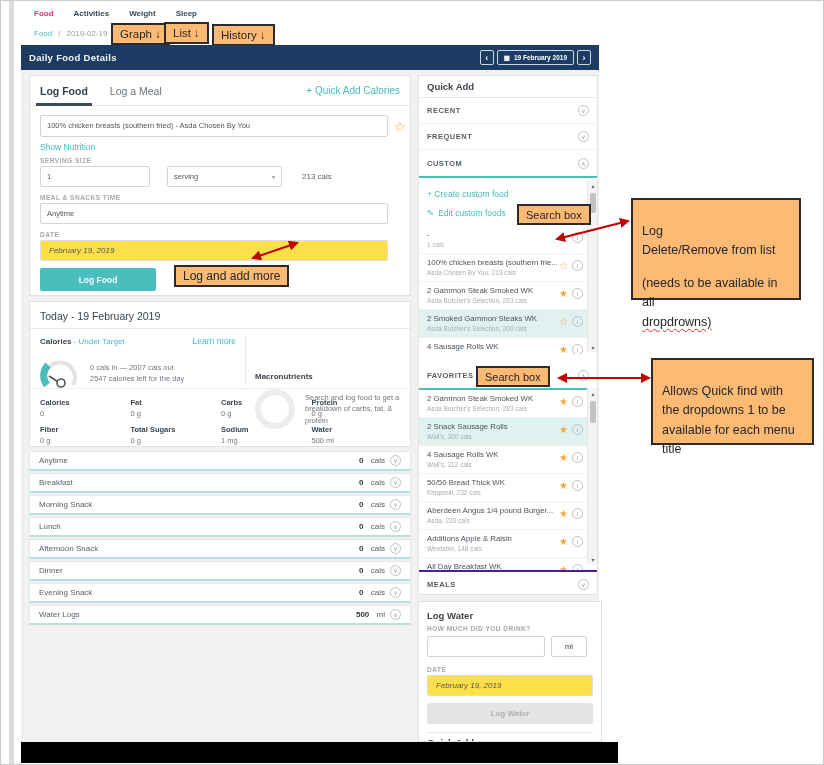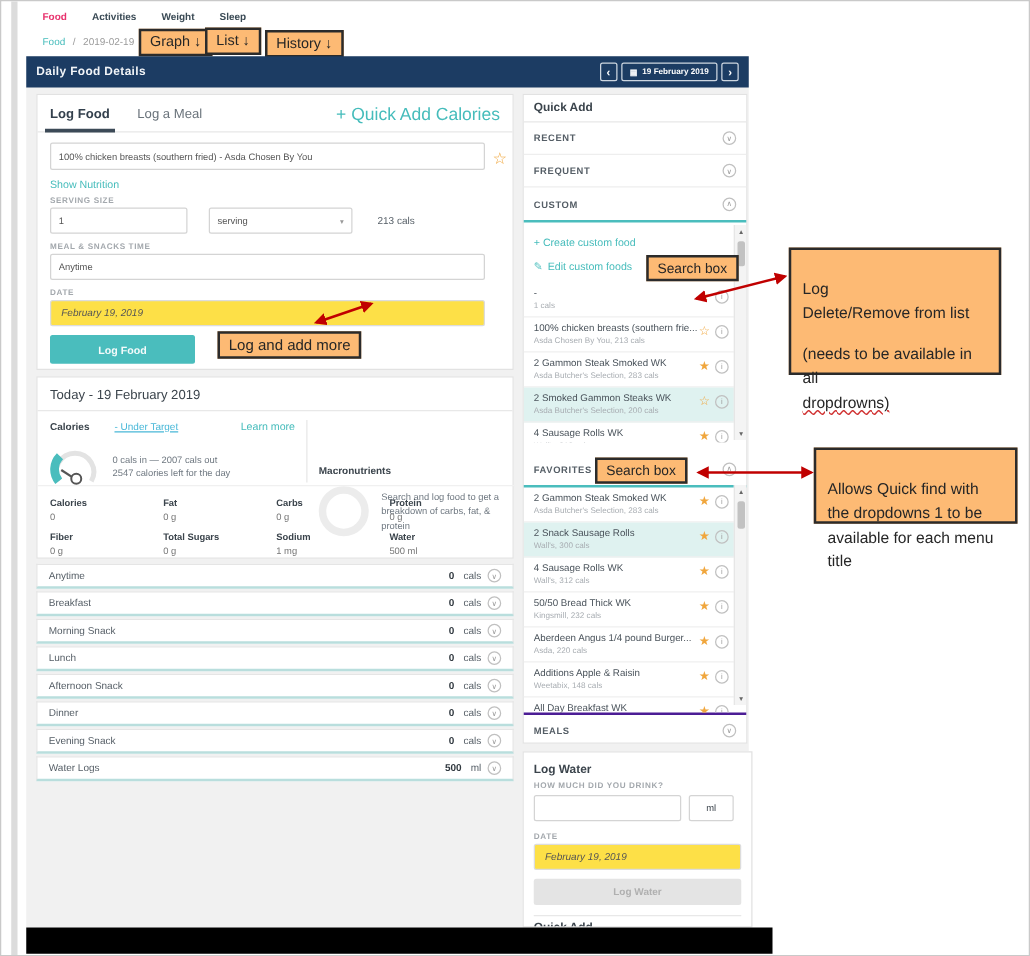--- a/index.html
+++ b/index.html
@@ -37,21 +37,21 @@
 
   .lbl { font-size:6.5px; color:#a3a8ad; letter-spacing:.5px; font-weight:bold; }
   .input { border:1px solid #d4d4d4; border-radius:2px; background:#fff; font-size:7.5px; color:#555; font-family:"Liberation Sans",sans-serif; padding:0 6px; }
   .gfield { background:#fde047; border:1px solid #dcdcdc; border-radius:2px; font-size:8px; color:#555; display:flex; align-items:center; padding:0 8px;font-style:italic; }
 
   
   .tabs-row { display:flex; align-items:center; border-bottom:1px solid #e8e8e8; height:30px; padding:0 10px; }
   .tab { font-size:10.5px; color:#6a737b; margin-right:22px; }
   .tab.active { color:#33404d; font-weight:bold; position:relative; }
   .tab.active::after { content:""; position:absolute; left:-4px; right:-4px; bottom:-9px; height:3px; background:#3c4a57; }
-  .qac { margin-left:auto; color:#45bcbb; font-size:14px; }
+  .qac { margin-left:auto; color:#45bcbb; font-size:10px; }
   .teal-link { color:#45bcbb; font-size:8.5px; }
   .btn-teal { background:#4abdbd; color:#f5fbfb; font-weight:bold; font-size:8.5px; border:none; border-radius:2px; display:flex; align-items:center; justify-content:center; }
 
   
   .today-title { font-size:10.5px; color:#3b444c; padding:8px 10px 6px; border-bottom:1px solid #e8e8e8; }
   .half-div { position:absolute; left:215px; top:34px; bottom:60px; width:1px; background:#e8e8e8; }
   .sec-h { font-size:8px; font-weight:bold; color:#3b444c; }
   .small-grey { font-size:7.5px; color:#6f7881; line-height:1.5; }
   .donut { width:40px; height:40px; border:6px solid #ececec; border-radius:50%; }
   .nutri-grid { display:grid; grid-template-columns:repeat(4,1fr); row-gap:7px; padding:9px 10px; border-top:1px solid #f0f0f0; }
@@ -156,21 +156,21 @@
   </div>
 
   <div class="abs anno anno-sm" style="left:173px; top:264px; font-size:12px;">Log and add more</div>
 
   <div class="abs card" style="left:28px; top:300px; width:382px; height:146px;">
     <div class="today-title">Today - 19 February 2019</div>
     <div class="half-div"></div>
     <div class="abs" style="left:10px; top:34px; width:196px;">
       <div style="display:flex; align-items:center;">
         <span class="sec-h">Calories</span>
-        <span style="font-size:8px; color:#49b8d8; margin-left:20px;text-decoration:underline;">- Under Target</span>
+        <span style="font-size:8px; color:#49b8d8; margin-left:2px;">- Under Target</span>
         <span class="teal-link" style="margin-left:auto;">Learn more</span>
       </div>
       <div style="display:flex; align-items:center; gap:10px; margin-top:10px;">
         <svg width="40" height="34" viewBox="0 0 40 34">
           <path d="M 7 29 A 15 15 0 1 1 33 29" fill="none" stroke="#e3e3e3" stroke-width="4"></path>
           <path d="M 7 29 A 15 15 0 0 1 8 9" fill="none" stroke="#4abdbd" stroke-width="7"></path>
           <circle cx="21" cy="27" r="4" fill="none" stroke="#555" stroke-width="1.6"></circle>
           <line x1="17.5" y1="25.5" x2="9" y2="20" stroke="#555" stroke-width="1.8"></line>
         </svg>
         <div class="small-grey">
@@ -475,21 +475,21 @@
   <div class="abs black-bar"></div>
 
   <div class="abs anno anno-note" style="left:630px; top:197px; width:170px; height:102px;">
     <div>Log</div>
     <div>Delete/Remove from list</div>
     <div style="height:13px;"></div>
     <div>(needs to be available in all</div>
     <div class="squiggle">dropdrowns)</div>
   </div>
 
-  <div class="abs anno anno-note" style="left:650px; top:357px; width:163px; height:61px;">Allows Quick find with the dropdowns 1 to be available for each menu title</div>
+  <div class="abs anno anno-note" style="left:650px; top:357px; width:163px; height:87px;">Allows Quick find with the dropdowns 1 to be available for each menu title</div>
 
   <svg class="arrows">
     <defs>
       <marker id="ah" viewBox="0 0 10 10" refX="8" refY="5" markerWidth="5" markerHeight="5" orient="auto-start-reverse">
         <path d="M0 0 L10 5 L0 10 z" fill="#c00000"></path>
       </marker>
     </defs>
     <line x1="252" y1="257" x2="296" y2="242" stroke="#c00000" stroke-width="2" marker-start="url(#ah)" marker-end="url(#ah)"></line>
     <line x1="556" y1="238" x2="627" y2="220" stroke="#c00000" stroke-width="2" marker-start="url(#ah)" marker-end="url(#ah)"></line>
     <line x1="558" y1="377" x2="648" y2="377" stroke="#c00000" stroke-width="2" marker-start="url(#ah)" marker-end="url(#ah)"></line>

